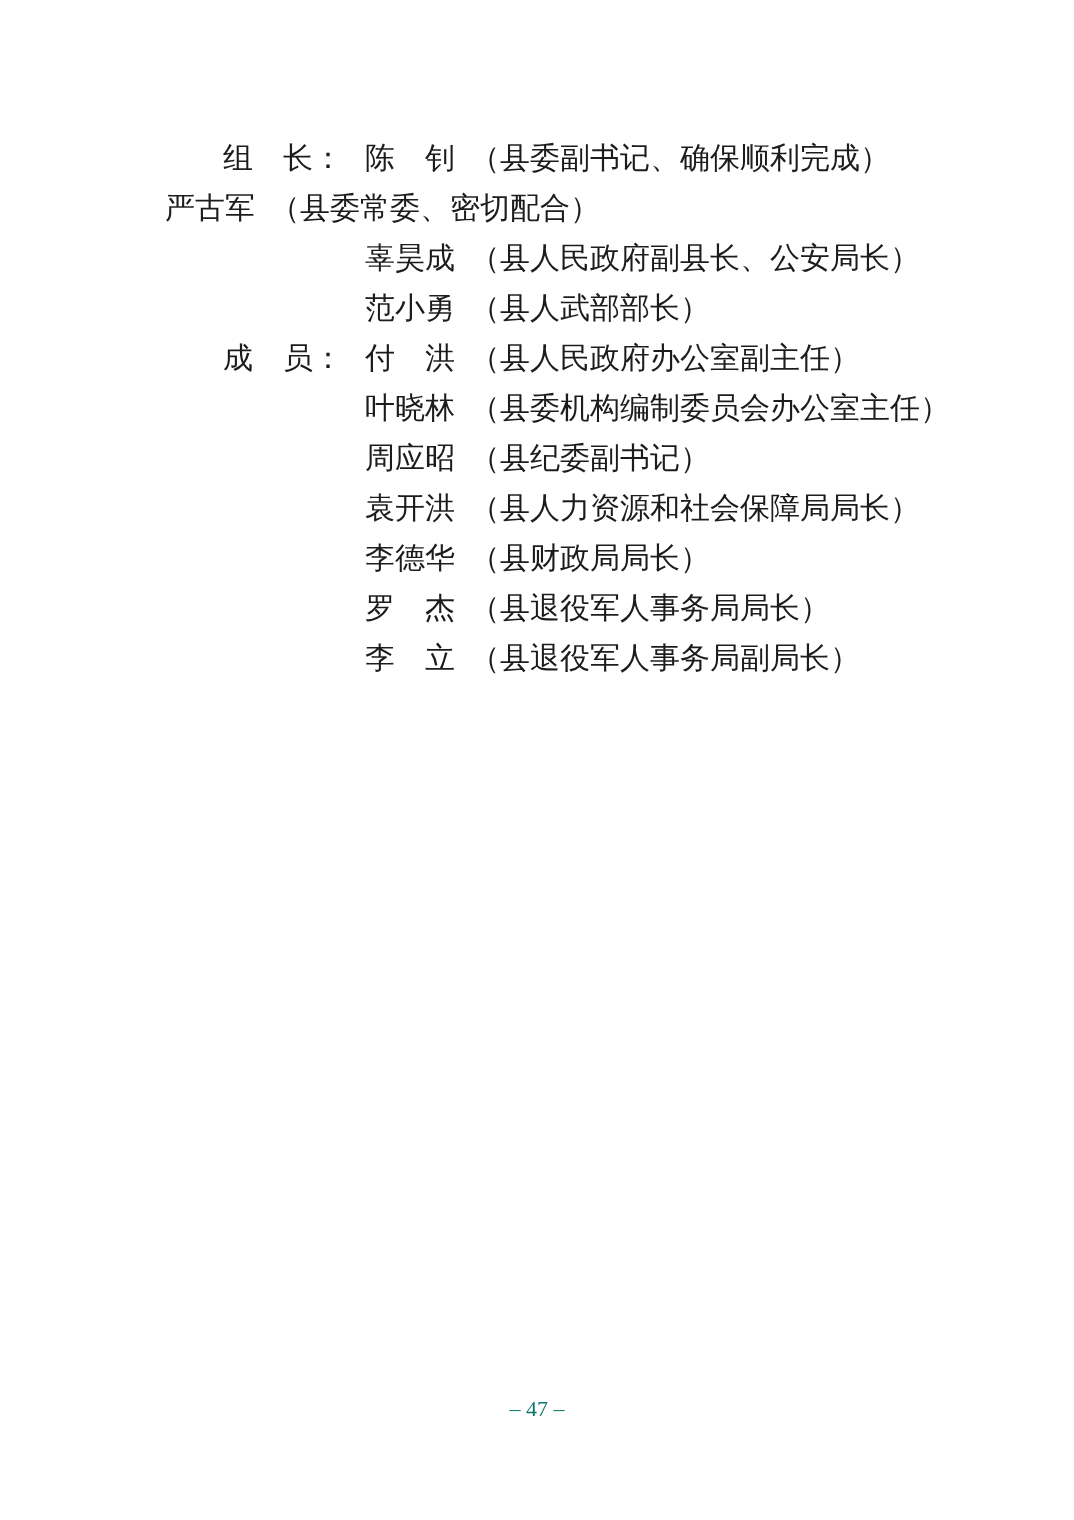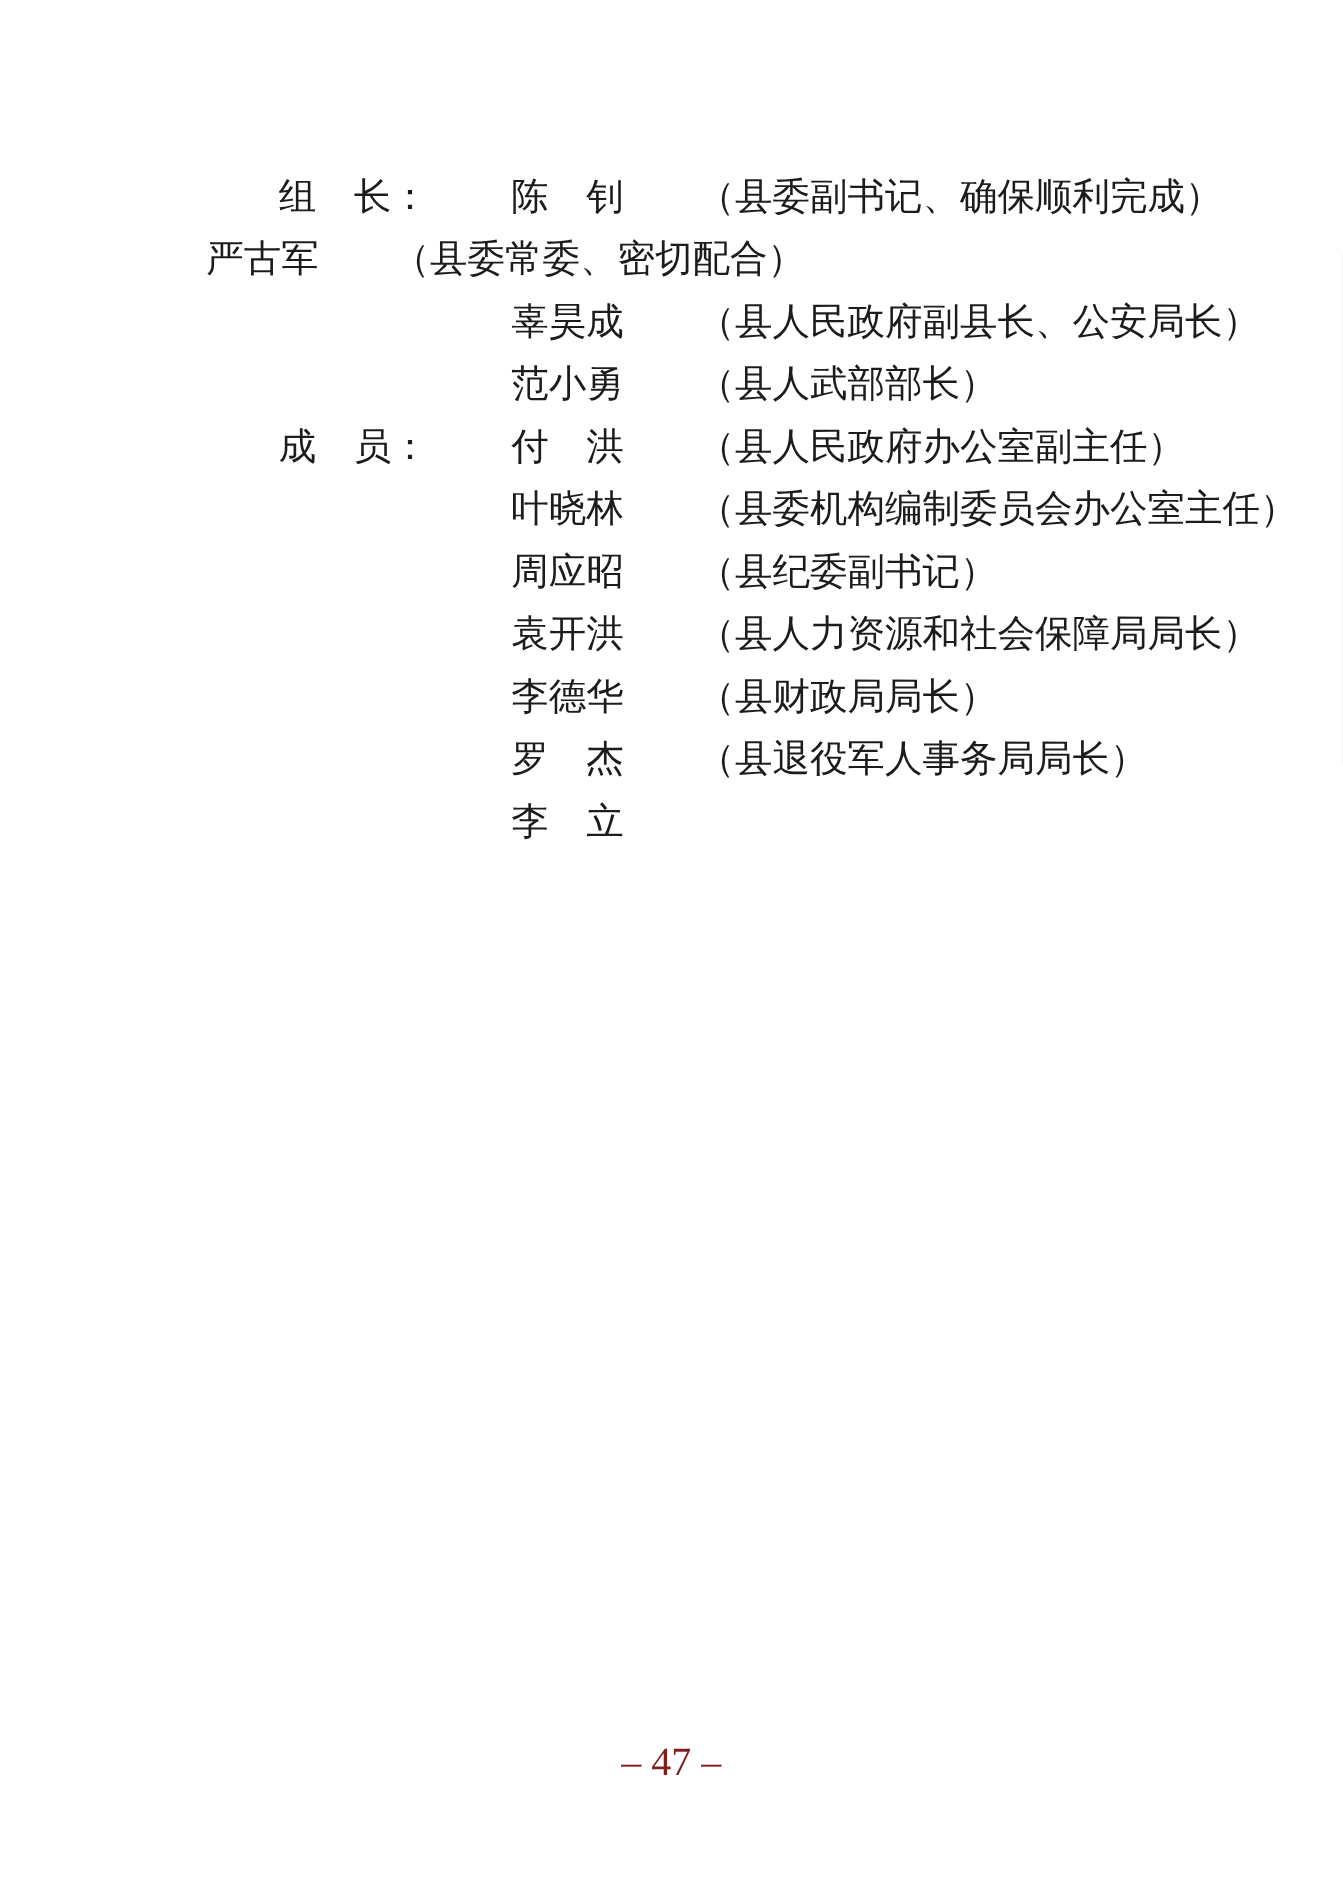--- a/index.html
+++ b/index.html
@@ -25,21 +25,20 @@
     font-size: 30px;
     line-height: 50px;
   }
   .roster {
     width: 100%;
   }
   .roster-row {
     display: flex;
     align-items: flex-start;
     line-height: 50px;
-    gap: 44px;
   }
   .col-label {
     flex: 0 0 142px;
     margin-left: 58px;
     white-space: pre;
   }
   .col-name {
     flex: 0 0 105px;
     white-space: pre;
   }
@@ -53,23 +52,23 @@
     text-align: justify;
     text-justify: inter-character;
     line-height: 50px;
   }
   .footer {
     position: absolute;
     top: 1392px;
     left: 0;
     width: 100%;
     text-align: center;
-    font-size: 32px;
+    font-size: 22px;
     line-height: 34px;
-    color: #7f1d1d;
+    color: #0f766e;
   }
 </style>
 </head>
 <body>
 
 <div class="page">
   <div class="content">
 
     <div class="roster">
       <div class="roster-row">
@@ -117,20 +116,21 @@
         <span class="col-title">（县财政局局长）</span>
       </div>
       <div class="roster-row">
         <span class="col-label"></span>
         <span class="col-name">罗　杰</span>
         <span class="col-title">（县退役军人事务局局长）</span>
       </div>
       <div class="roster-row">
         <span class="col-label"></span>
         <span class="col-name">李　立</span>
+        <span class="col-title">（县退役军人事务局副局长）</span>
       </div>
     </div>
 
 
   </div>
 
   <div class="footer">
     <span>– 47 –</span>
   </div>
 </div>

